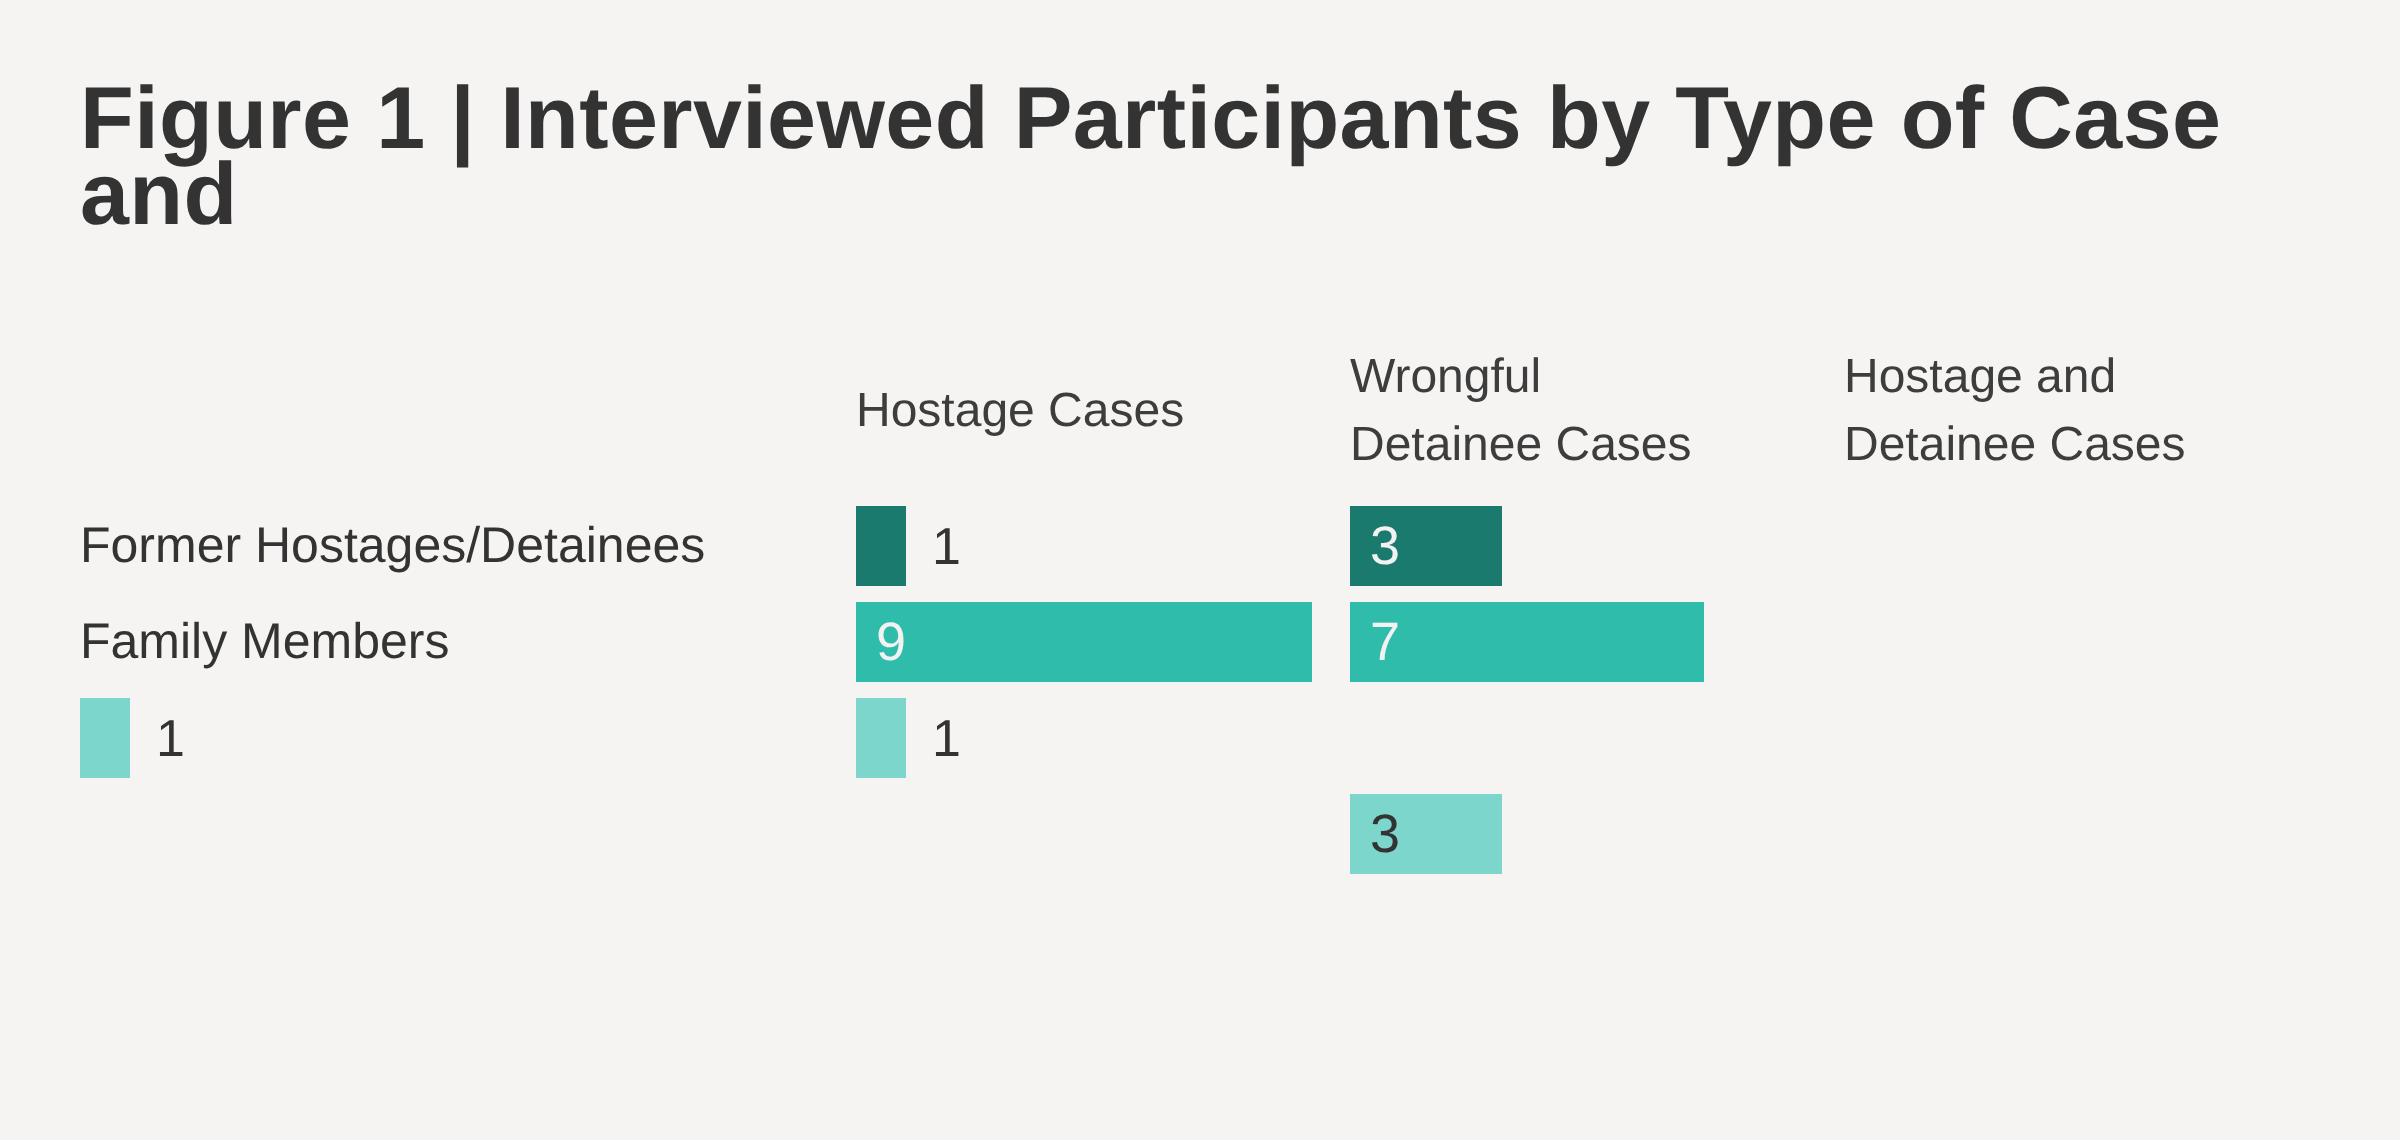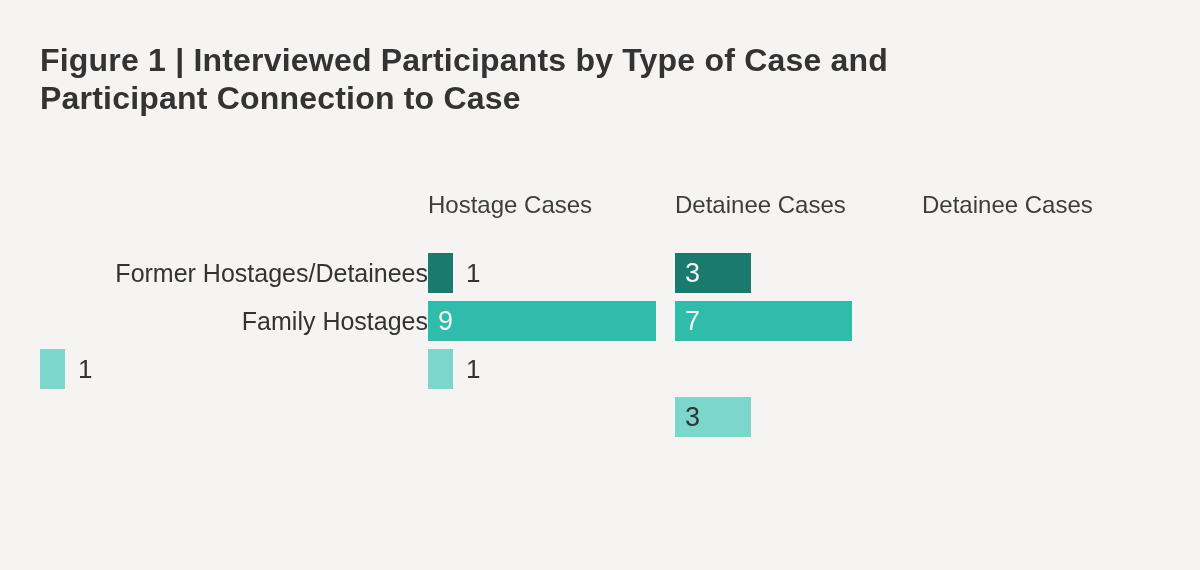--- a/index.html
+++ b/index.html
@@ -9,21 +9,21 @@
     width: 1200px;
     height: 570px;
     background: var(--bg, #f5f4f2);
     font-family: "Liberation Sans", sans-serif;
     overflow: hidden;
   }
   .title {
     position: absolute;
     left: 40px;
     top: 41px;
-    font-size: 32px;
+    font-size: 44px;
     font-weight: 700;
     line-height: 38px;
     letter-spacing: 0.2px;
     color: var(--text, #333333);
   }
   .title .line { display: block; }
   .chart-header {
     position: absolute;
     left: 40px;
     top: 172px;
@@ -45,21 +45,20 @@
     left: 40px;
     top: 253px;
     width: 1160px;
   }
   .row {
     display: grid;
     grid-template-columns: 388px 247px 247px 278px;
     height: 40px;
     margin-bottom: 8px;
     align-items: center;
-    text-align: right;
   }
   .row-label {
     font-size: 25px;
     color: var(--text, #333333);
     white-space: nowrap;
   }
   .cell {
     position: relative;
     height: 40px;
     display: flex;
@@ -95,53 +94,54 @@
     color: var(--text, #333333);
   }
 </style>
 </head>
 <body>
 
 <div class="page" style="--bg: #f5f4f2; --text: #333333; --bar-dark: #1a7a6e; --bar-mid: #2fbcab; --bar-light: #7cd6cc; --val-light: #f2f2f2;">
 
   <h1 class="title">
     <span class="line">Figure 1 | Interviewed Participants by Type of Case and</span>
-    <span class="line">Participant Connection to Case</span>
   </h1>
 
   <div class="chart-header">
     <div class="hcell"></div>
     <div class="hcell">
       <span>Hostage Cases</span>
       <span></span>
     </div>
     <div class="hcell">
+      <span>Wrongful</span>
       <span>Detainee Cases</span>
     </div>
     <div class="hcell">
+      <span>Hostage and</span>
       <span>Detainee Cases</span>
     </div>
   </div>
 
   <div class="chart-rows" id="chart-rows">
       <div class="row">
         <div class="row-label">Former Hostages/Detainees</div>
         <div class="cell">
           <div class="bar shade-dark" style="width: 25px;"></div>
           <span class="val-out">1</span>
         </div>
         <div class="cell">
           <div class="bar shade-dark" style="width: 76px;">
             <span class="val-in">3</span>
           </div>
         </div>
         <div class="cell"></div>
       </div>
       <div class="row">
-        <div class="row-label">Family Hostages</div>
+        <div class="row-label">Family Members</div>
         <div class="cell">
           <div class="bar shade-mid" style="width: 228px;">
             <span class="val-in">9</span>
           </div>
         </div>
         <div class="cell">
           <div class="bar shade-mid" style="width: 177px;">
             <span class="val-in">7</span>
           </div>
         </div>

